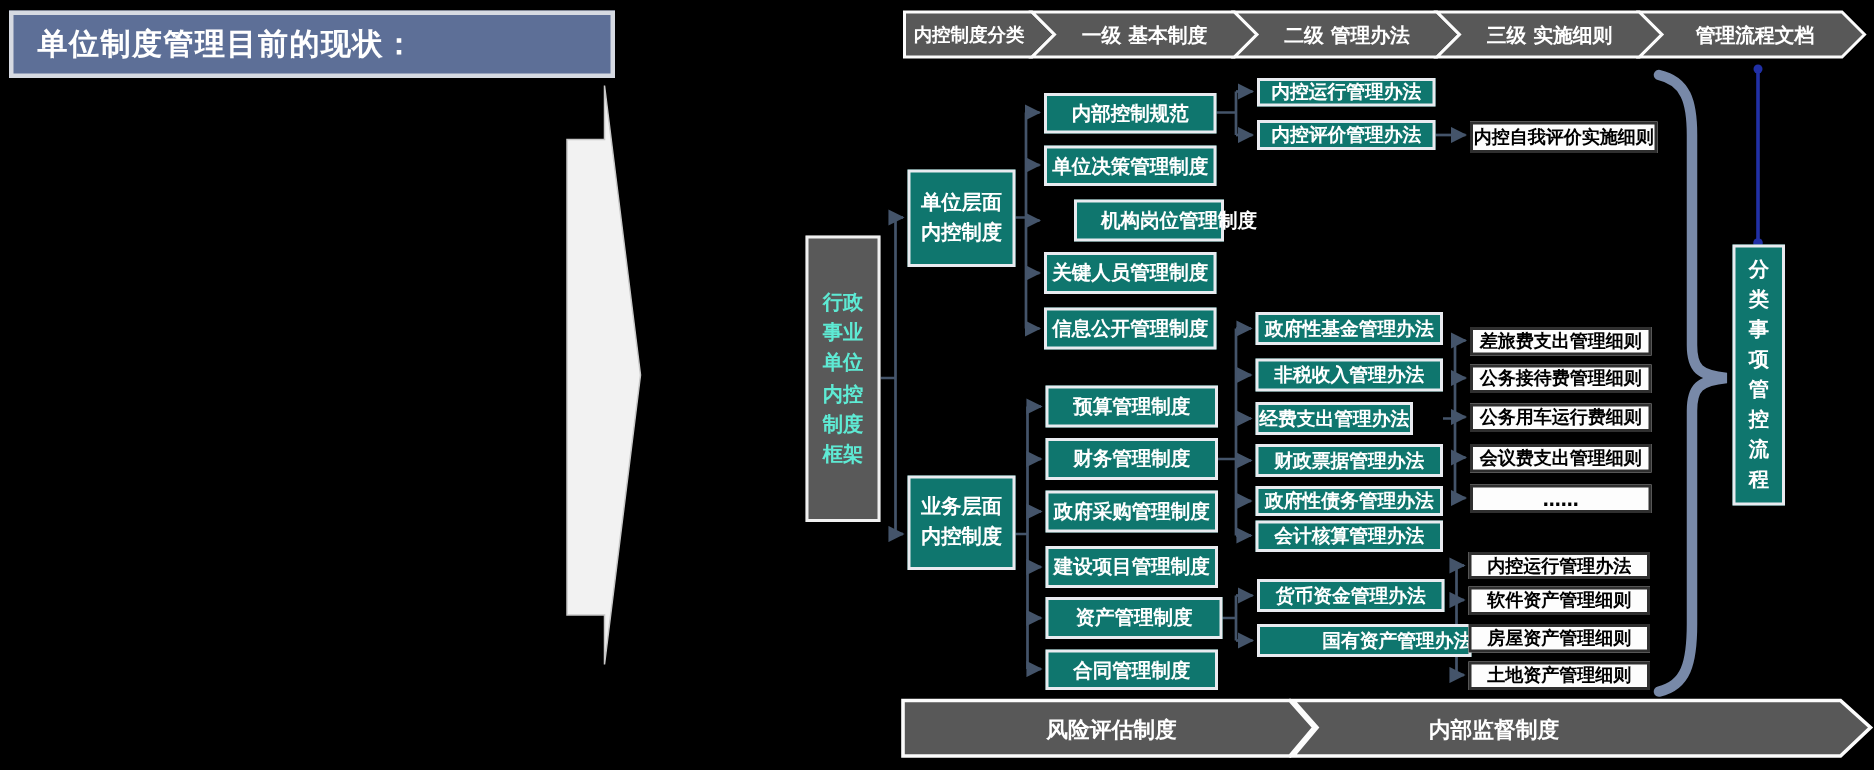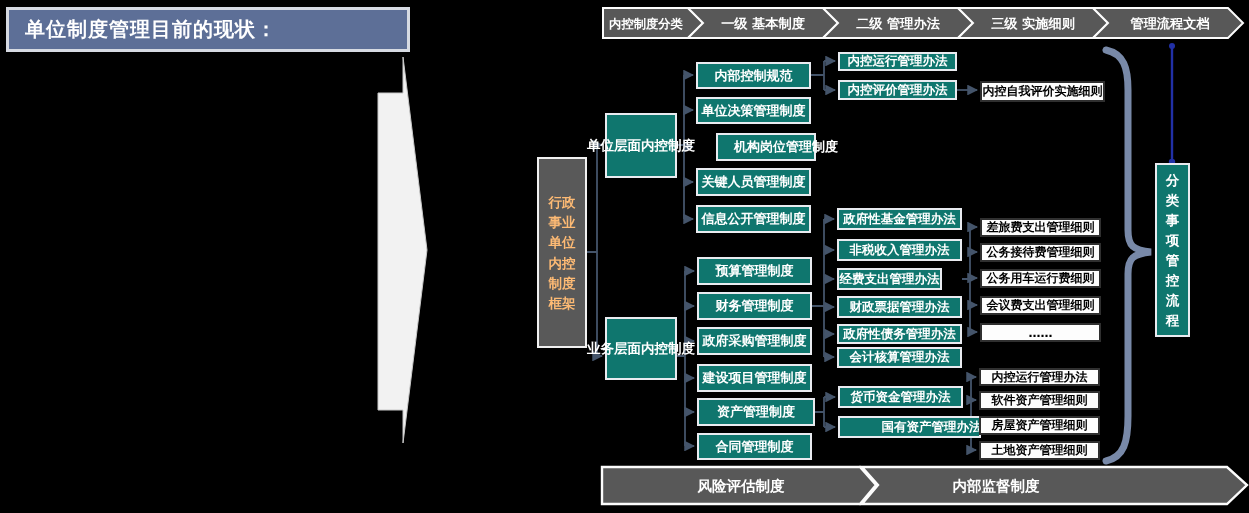--- a/index.html
+++ b/index.html
@@ -2,27 +2,27 @@
 <html><head>
 <meta charset="utf-8">
 <style>
   html,body{margin:0;padding:0;background:#000;}
   .canvas{position:relative;width:1249px;height:513px;background:#000;overflow:hidden;
           font-family:"DejaVu Sans","Liberation Sans",sans-serif;}
   svg.layer{position:absolute;left:0;top:0;z-index:1;}
   .box{position:absolute;box-sizing:border-box;display:flex;align-items:center;justify-content:center;
        text-align:center;z-index:2;white-space:nowrap;}
   .blue{background:#0f766e;border:2px solid #E9EBF0;color:#fff;font-weight:bold;}
-  .dark{background:#595959;border:2px solid #F0F0F0;color:#fdba74;font-weight:bold;}
+  .dark{background:#595959;border:2px solid #F0F0F0;color:#5eead4;font-weight:bold;}
   .whitebox{background:#FDFDFD;border:2px solid #2F2F2F;color:#000;font-weight:bold;}
   .title-box{left:6px;top:7px;width:404px;height:45px;background:#5D6F97;border:3px solid #D6DAE2;
              color:#fff;font-weight:bold;font-size:20px;justify-content:flex-start;padding-left:16px;
              letter-spacing:1px;}
   .vtext{flex-direction:column;line-height:1.5;font-size:13.5px;}
-  .hdr2{flex-direction:row;line-height:1.45;font-size:13.5px;}
+  .hdr2{flex-direction:column;line-height:1.45;font-size:13.5px;}
   .sys{font-size:13px;}
   .method{font-size:12.5px;}
   .detail{font-size:12px;}
   .flowchars{flex-direction:column;line-height:20px;font-size:13.5px;}
   text{fill:#fff;font-weight:bold;text-anchor:middle;font-family:"DejaVu Sans","Liberation Sans",sans-serif;}
 </style>
 </head>
 <body>
 
 <div class="canvas">

